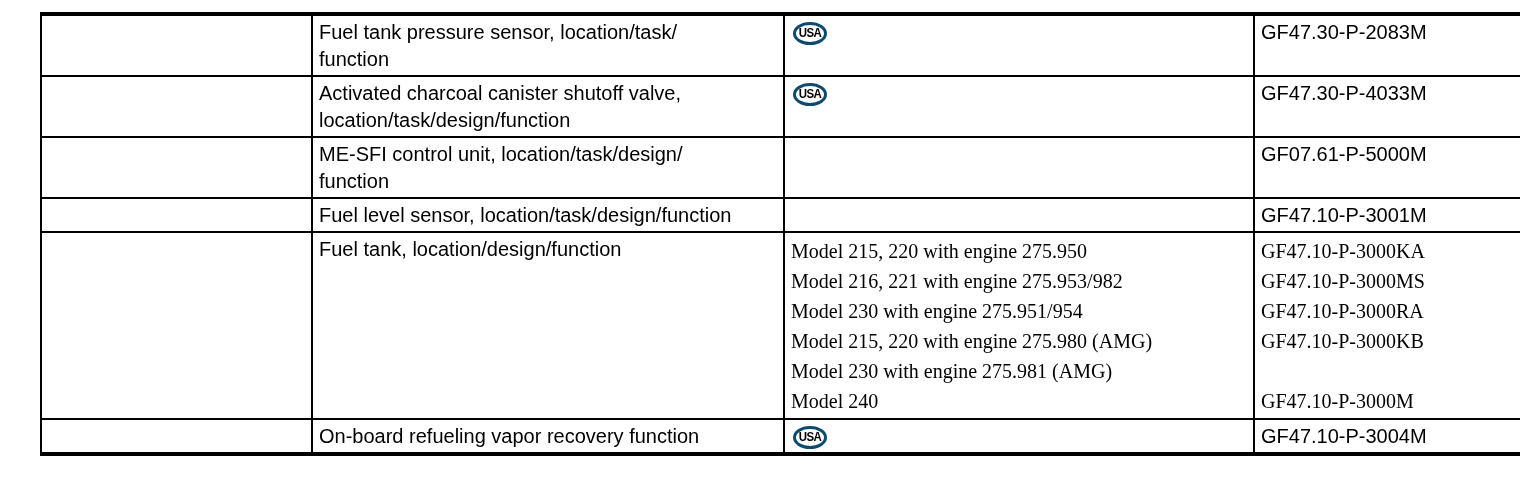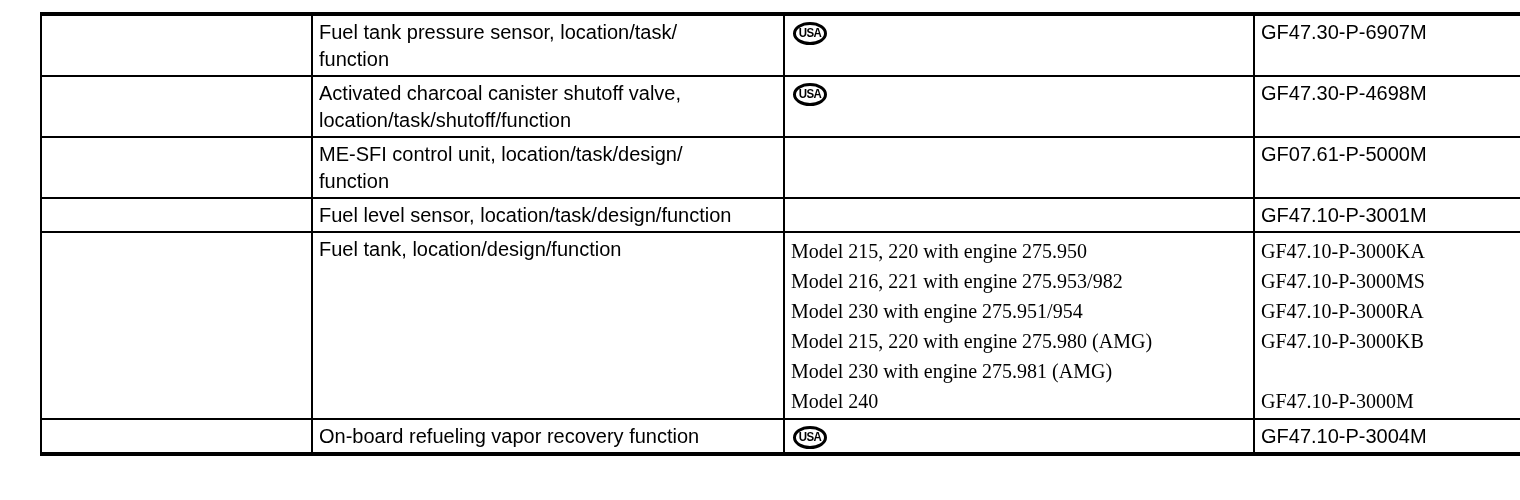--- a/index.html
+++ b/index.html
@@ -36,21 +36,21 @@
   tr.r5 { height: 30px; }
   tr.r6 { height: 179px; }
   tr.r7 { height: 33px; }
   .dline { line-height: 27px; min-height: 27px; white-space: nowrap; }
   .mline { line-height: 30px; height: 30px; white-space: nowrap; font-family: Liberation Serif, serif; }
   .usa-badge {
     display: inline-flex;
     align-items: center;
     justify-content: center;
     width: 34px; height: 23px;
-    border: 3px solid #000000;
+    border: 3px solid #0c4a6e;
     border-radius: 50%;
     margin-top: 3px; margin-left: 2px;
     background: #fff;
   }
   .usa-badge span {
     font-size: 11.5px;
     font-weight: bold;
     letter-spacing: -0.6px;
     line-height: 1;
     transform: scaleY(1.05);
@@ -74,37 +74,37 @@
       <td>
         <div class="dline">Fuel tank pressure sensor, location/task/</div>
         <div class="dline">function</div>
       </td>
       <td>
         <span class="usa-badge">
               <span>USA</span>
             </span>
       </td>
       <td>
-        <div class="dline">GF47.30-P-6907M</div>
+        <div class="dline">GF47.30-P-2083M</div>
       </td>
     </tr>
 
     <tr class="r2">
       <td></td>
       <td>
         <div class="dline">Activated charcoal canister shutoff valve,</div>
-        <div class="dline">location/task/shutoff/function</div>
+        <div class="dline">location/task/design/function</div>
       </td>
       <td>
         <span class="usa-badge">
               <span>USA</span>
             </span>
       </td>
       <td>
-        <div class="dline">GF47.30-P-4698M</div>
+        <div class="dline">GF47.30-P-4033M</div>
       </td>
     </tr>
 
 
     <tr class="r4">
       <td></td>
       <td>
         <div class="dline">ME-SFI control unit, location/task/design/</div>
         <div class="dline">function</div>
       </td>

